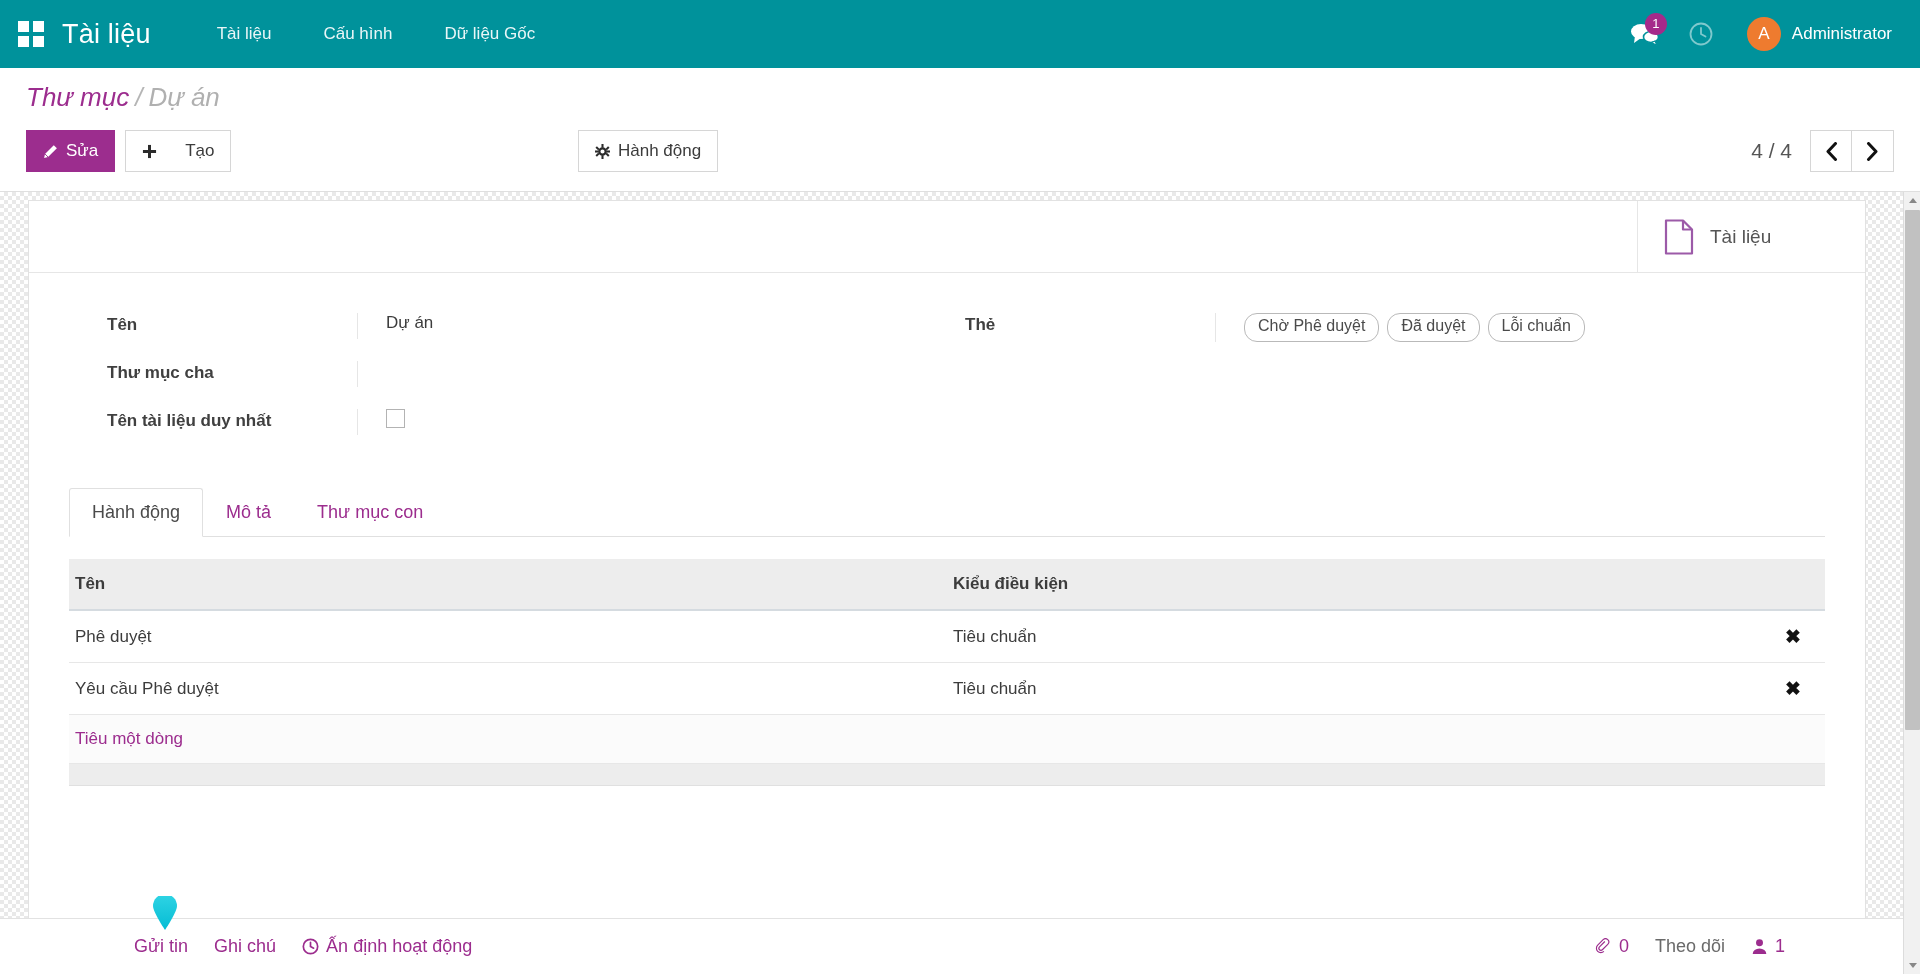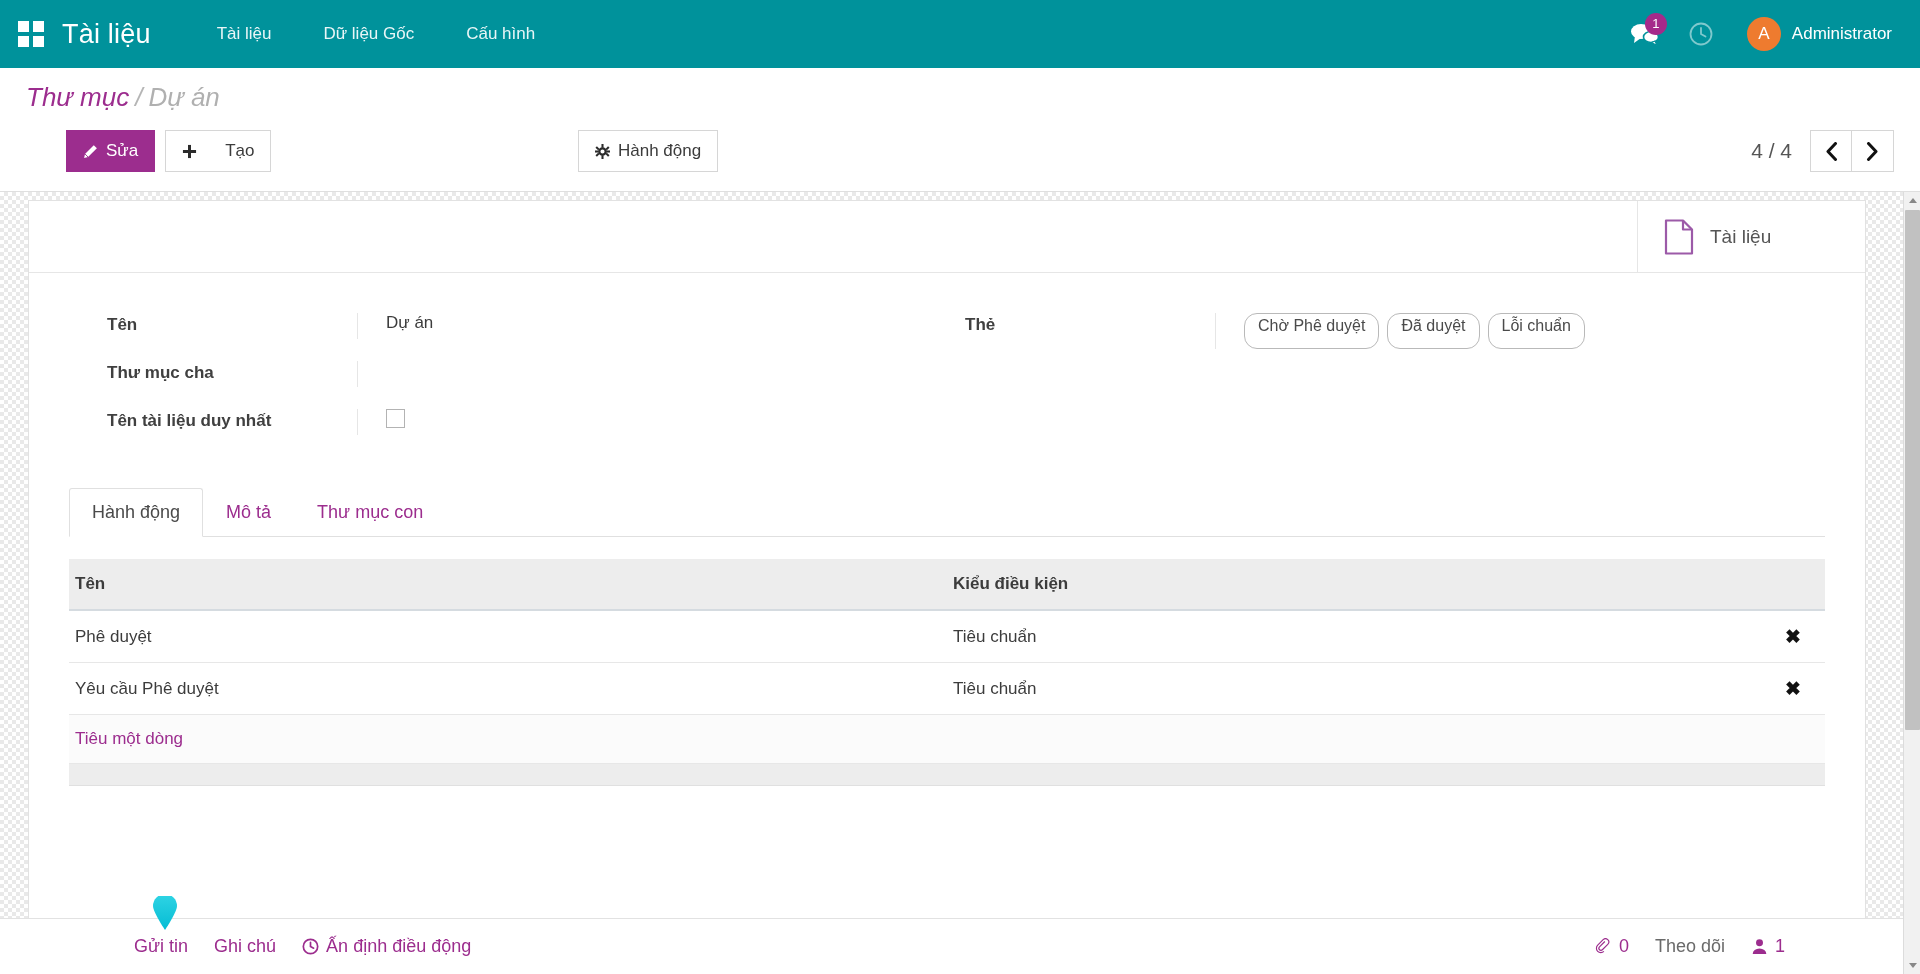--- a/index.html
+++ b/index.html
@@ -87,21 +87,21 @@
     z-index: 20;
   }
   .breadcrumb {
     position: absolute; left: 26px; top: 14px;
     font-size: 26px; white-space: nowrap; font-style: italic;
   }
   .bc-link { color: #9C2D8E; cursor: pointer; }
   .bc-sep { color: #b5b5b5; margin: 0 6px; }
   .bc-current { color: #b0b0b0; }
 
-  .cp-buttons { position: absolute; left: 26px; top: 62px; display: flex; margin-left: 40px; }
+  .cp-buttons { position: absolute; left: 26px; top: 62px; display: flex; }
   .btn {
     height: 42px; padding: 0 16px;
     display: inline-flex; align-items: center; gap: 8px;
     font-size: 17px; border: 1px solid #d6d6d6; background: #ffffff;
     color: #3c3c3c; cursor: pointer; white-space: nowrap;
   }
   .btn.primary { background: #9C2D8E; border-color: #9C2D8E; color: #ffffff; }
   .btn + .btn { margin-left: 10px; gap: 28px; }
 
   .cp-action {
@@ -163,21 +163,21 @@
     border-left: 1px solid #e6e6e6; padding-left: 28px;
     min-height: 26px;
   }
   .fcheckbox {
     width: 19px; height: 19px; border: 1px solid #b3b3b3; background: #fff;
     display: inline-block; cursor: pointer;
   }
   .tags { display: flex; gap: 8px; flex-wrap: wrap; }
   .tag {
     border: 1px solid #b9b9b9; border-radius: 13px;
-    padding: 3px 13px 13px; font-size: 16px; color: #4a4a4a;
+    padding: 3px 13px 6px; font-size: 16px; color: #4a4a4a;
     background: #fff; white-space: nowrap; cursor: pointer;
   }
 
   
   .notebook { margin: 30px 40px 0 40px; }
   .tabs { display: flex; border-bottom: 1px solid #e0e0e0; }
   .tab {
     padding: 13px 22px 13px; font-size: 18px; color: #9C2D8E;
     cursor: pointer; white-space: nowrap;
     border: 1px solid transparent; border-bottom: none;
@@ -268,22 +268,22 @@
       <span class="apps-grid">
         <i></i>
           <i></i>
           <i></i>
           <i></i>
       </span>
     </div>
     <div class="brand">Tài liệu</div>
     <div class="nav-links">
       <div class="nav-link">Tài liệu</div>
+      <div class="nav-link">Cấu hình</div>
       <div class="nav-link">Dữ liệu Gốc</div>
-      <div class="nav-link">Cấu hình</div>
     </div>
 
     <div class="nav-right">
       <div class="nav-icon-btn">
         <svg width="30" height="24" viewBox="0 0 30 24">
           <ellipse cx="11" cy="9.5" rx="10" ry="7.5" fill="#ffffff"></ellipse>
           <path d="M5 14 L4 21 L11 16 Z" fill="#ffffff"></path>
           <ellipse cx="21" cy="15" rx="7.5" ry="5.5" fill="#ffffff" stroke="#00929B" stroke-width="1.6"></ellipse>
           <path d="M25 19 L27 23.5 L21.5 20.5 Z" fill="#ffffff" stroke="#00929B" stroke-width="1.2"></path>
         </svg>
@@ -454,21 +454,21 @@
 
     <div class="chatter">
       <div class="chatter-left">
         <span class="chatter-btn">Gửi tin</span>
         <span class="chatter-btn">Ghi chú</span>
         <span class="chatter-btn">
           <svg width="17" height="17" viewBox="0 0 18 18">
             <circle cx="9" cy="9" r="7.6" fill="none" stroke="#9C2D8E" stroke-width="1.8"></circle>
             <path d="M9 4.5 L9 9 L12.3 10.8" fill="none" stroke="#9C2D8E" stroke-width="1.8" stroke-linecap="round"></path>
           </svg>
-          <span>Ấn định điều động</span>
+          <span>Ấn định hoạt động</span>
         </span>
       </div>
       <div class="chatter-right">
         <span class="chat-count">
           <svg width="17" height="17" viewBox="0 0 18 18">
             <path d="M13.2 5 L6.3 12 a2.6 2.6 0 0 0 3.7 3.7 l7.0-7.0 a4.2 4.2 0 0 0-6-6 l-7 7 a5.6 5.6 0 0 0 8 8" fill="none" stroke="#9C2D8E" stroke-width="1.5" transform="scale(0.82) translate(-0.5,-0.5)"></path>
           </svg>
           <span>0</span>
         </span>
         <span class="follow-btn">Theo dõi</span>

